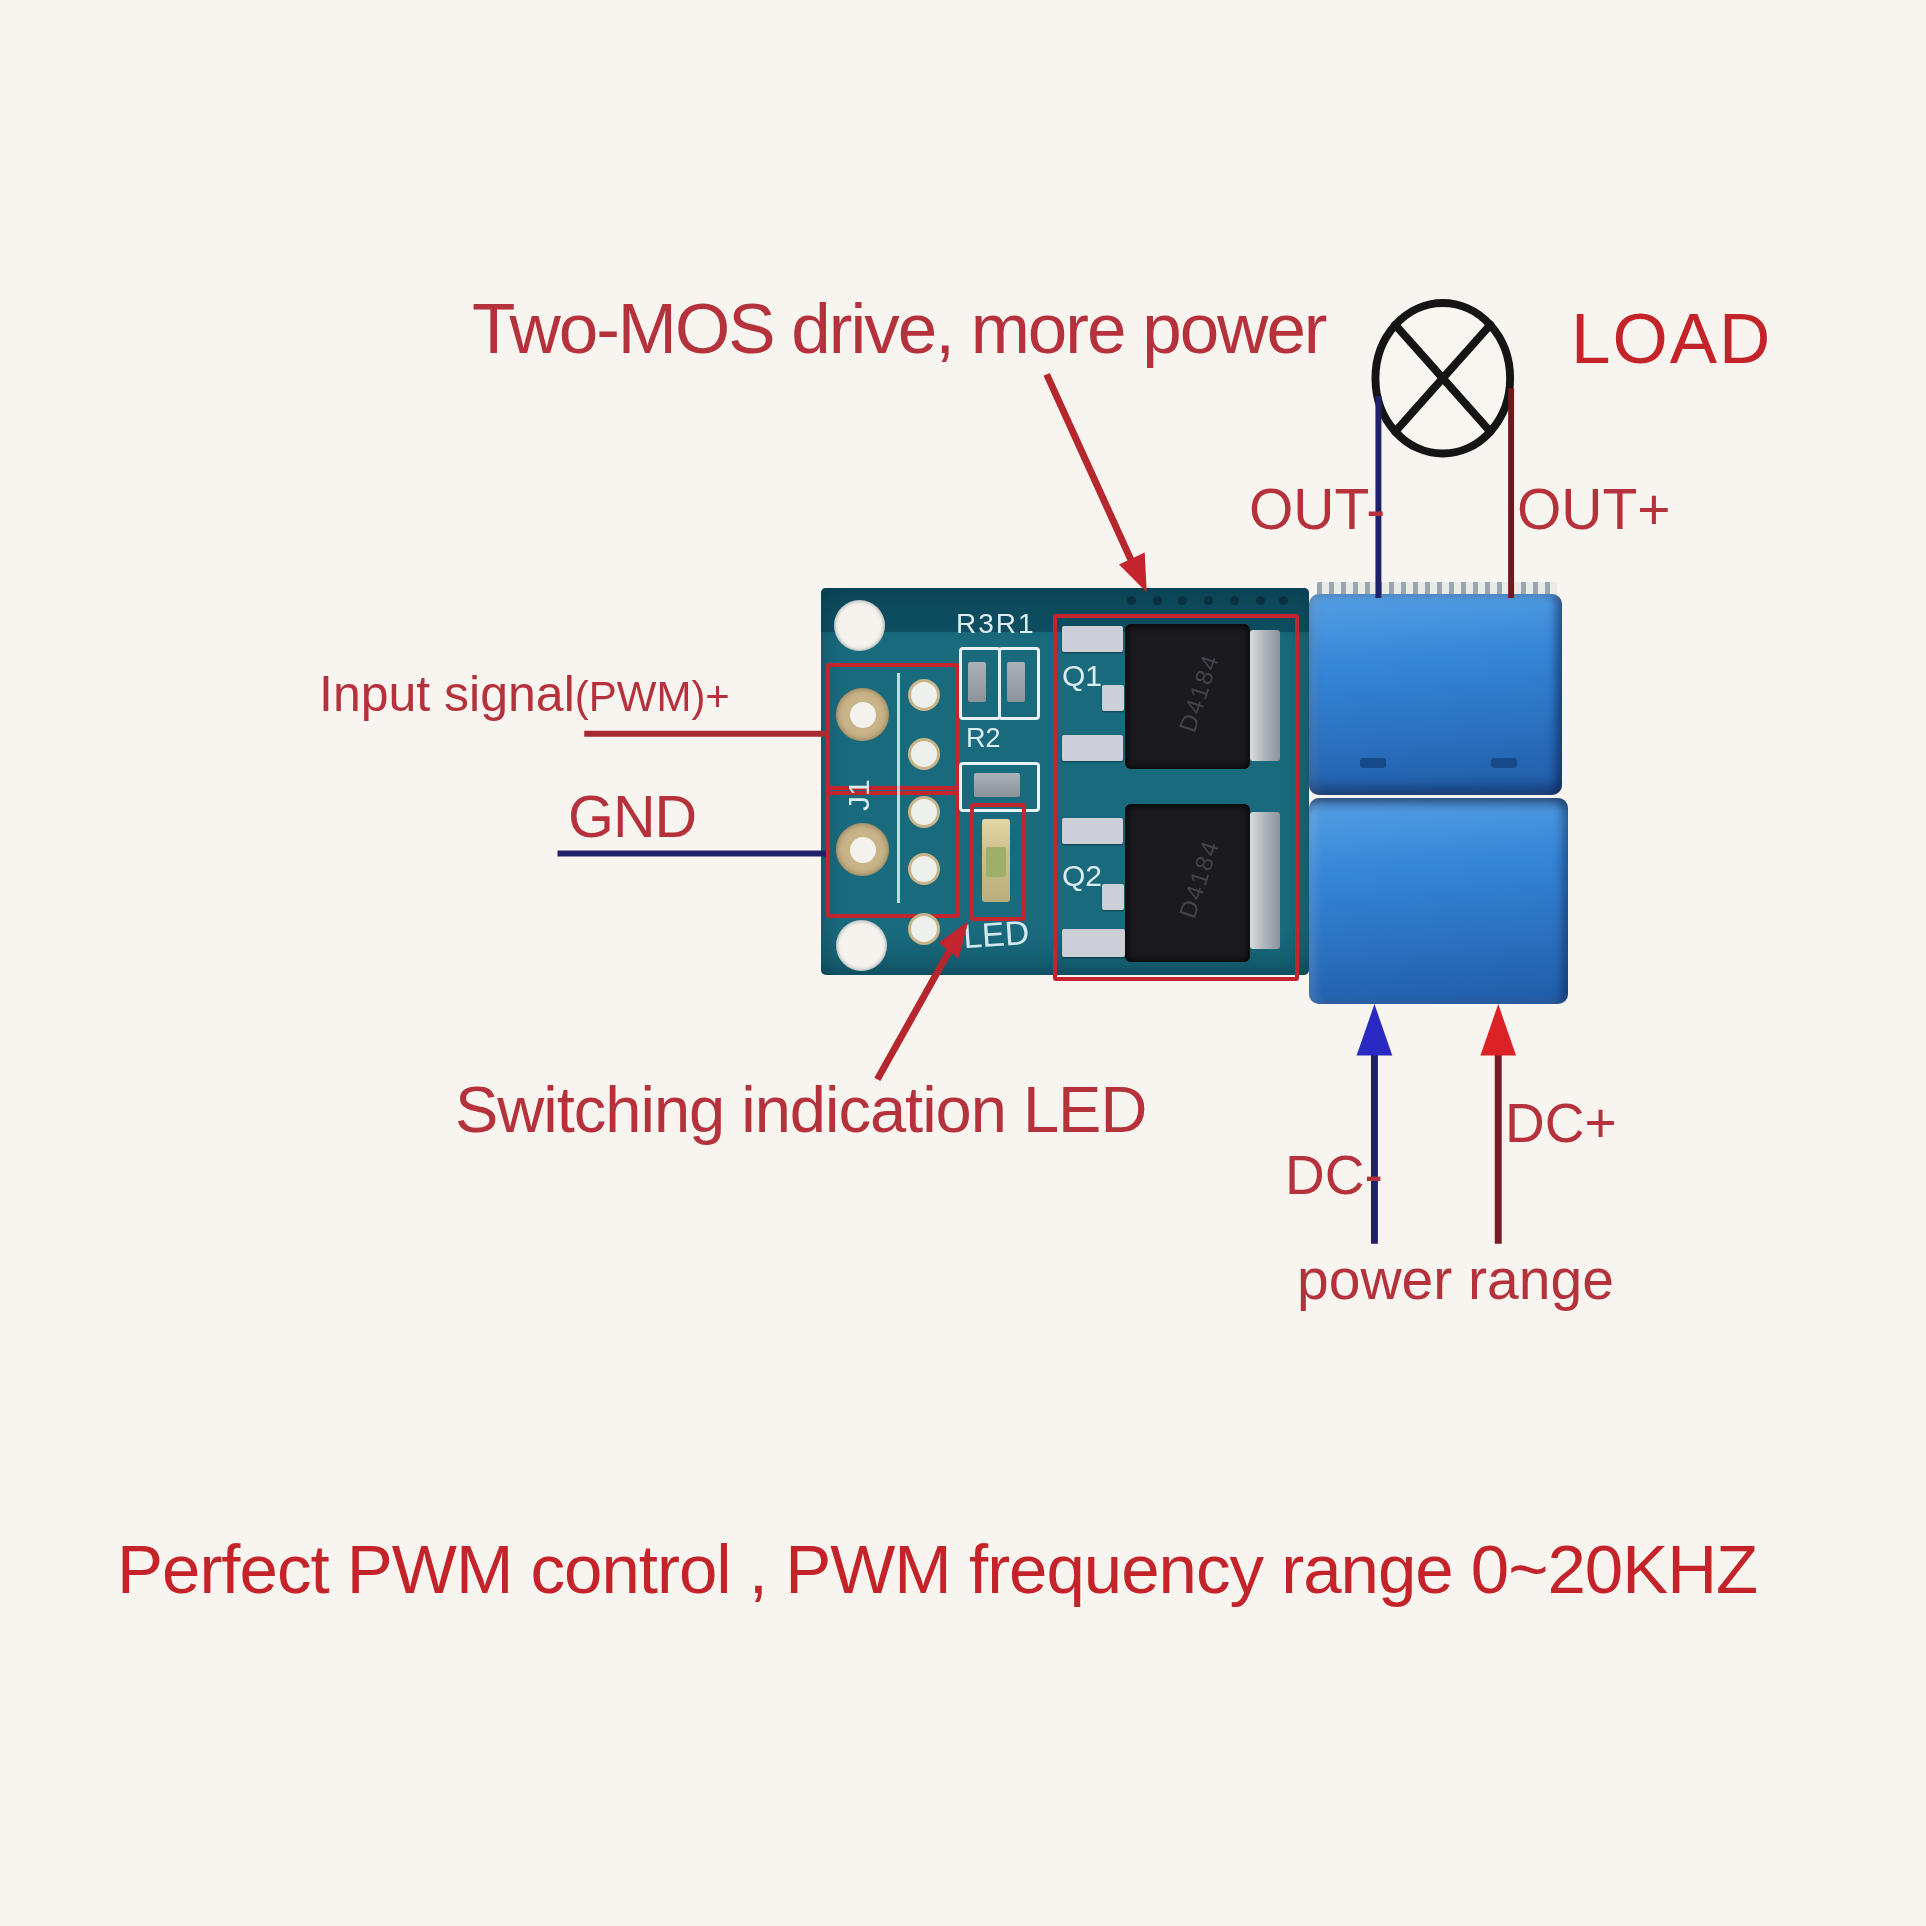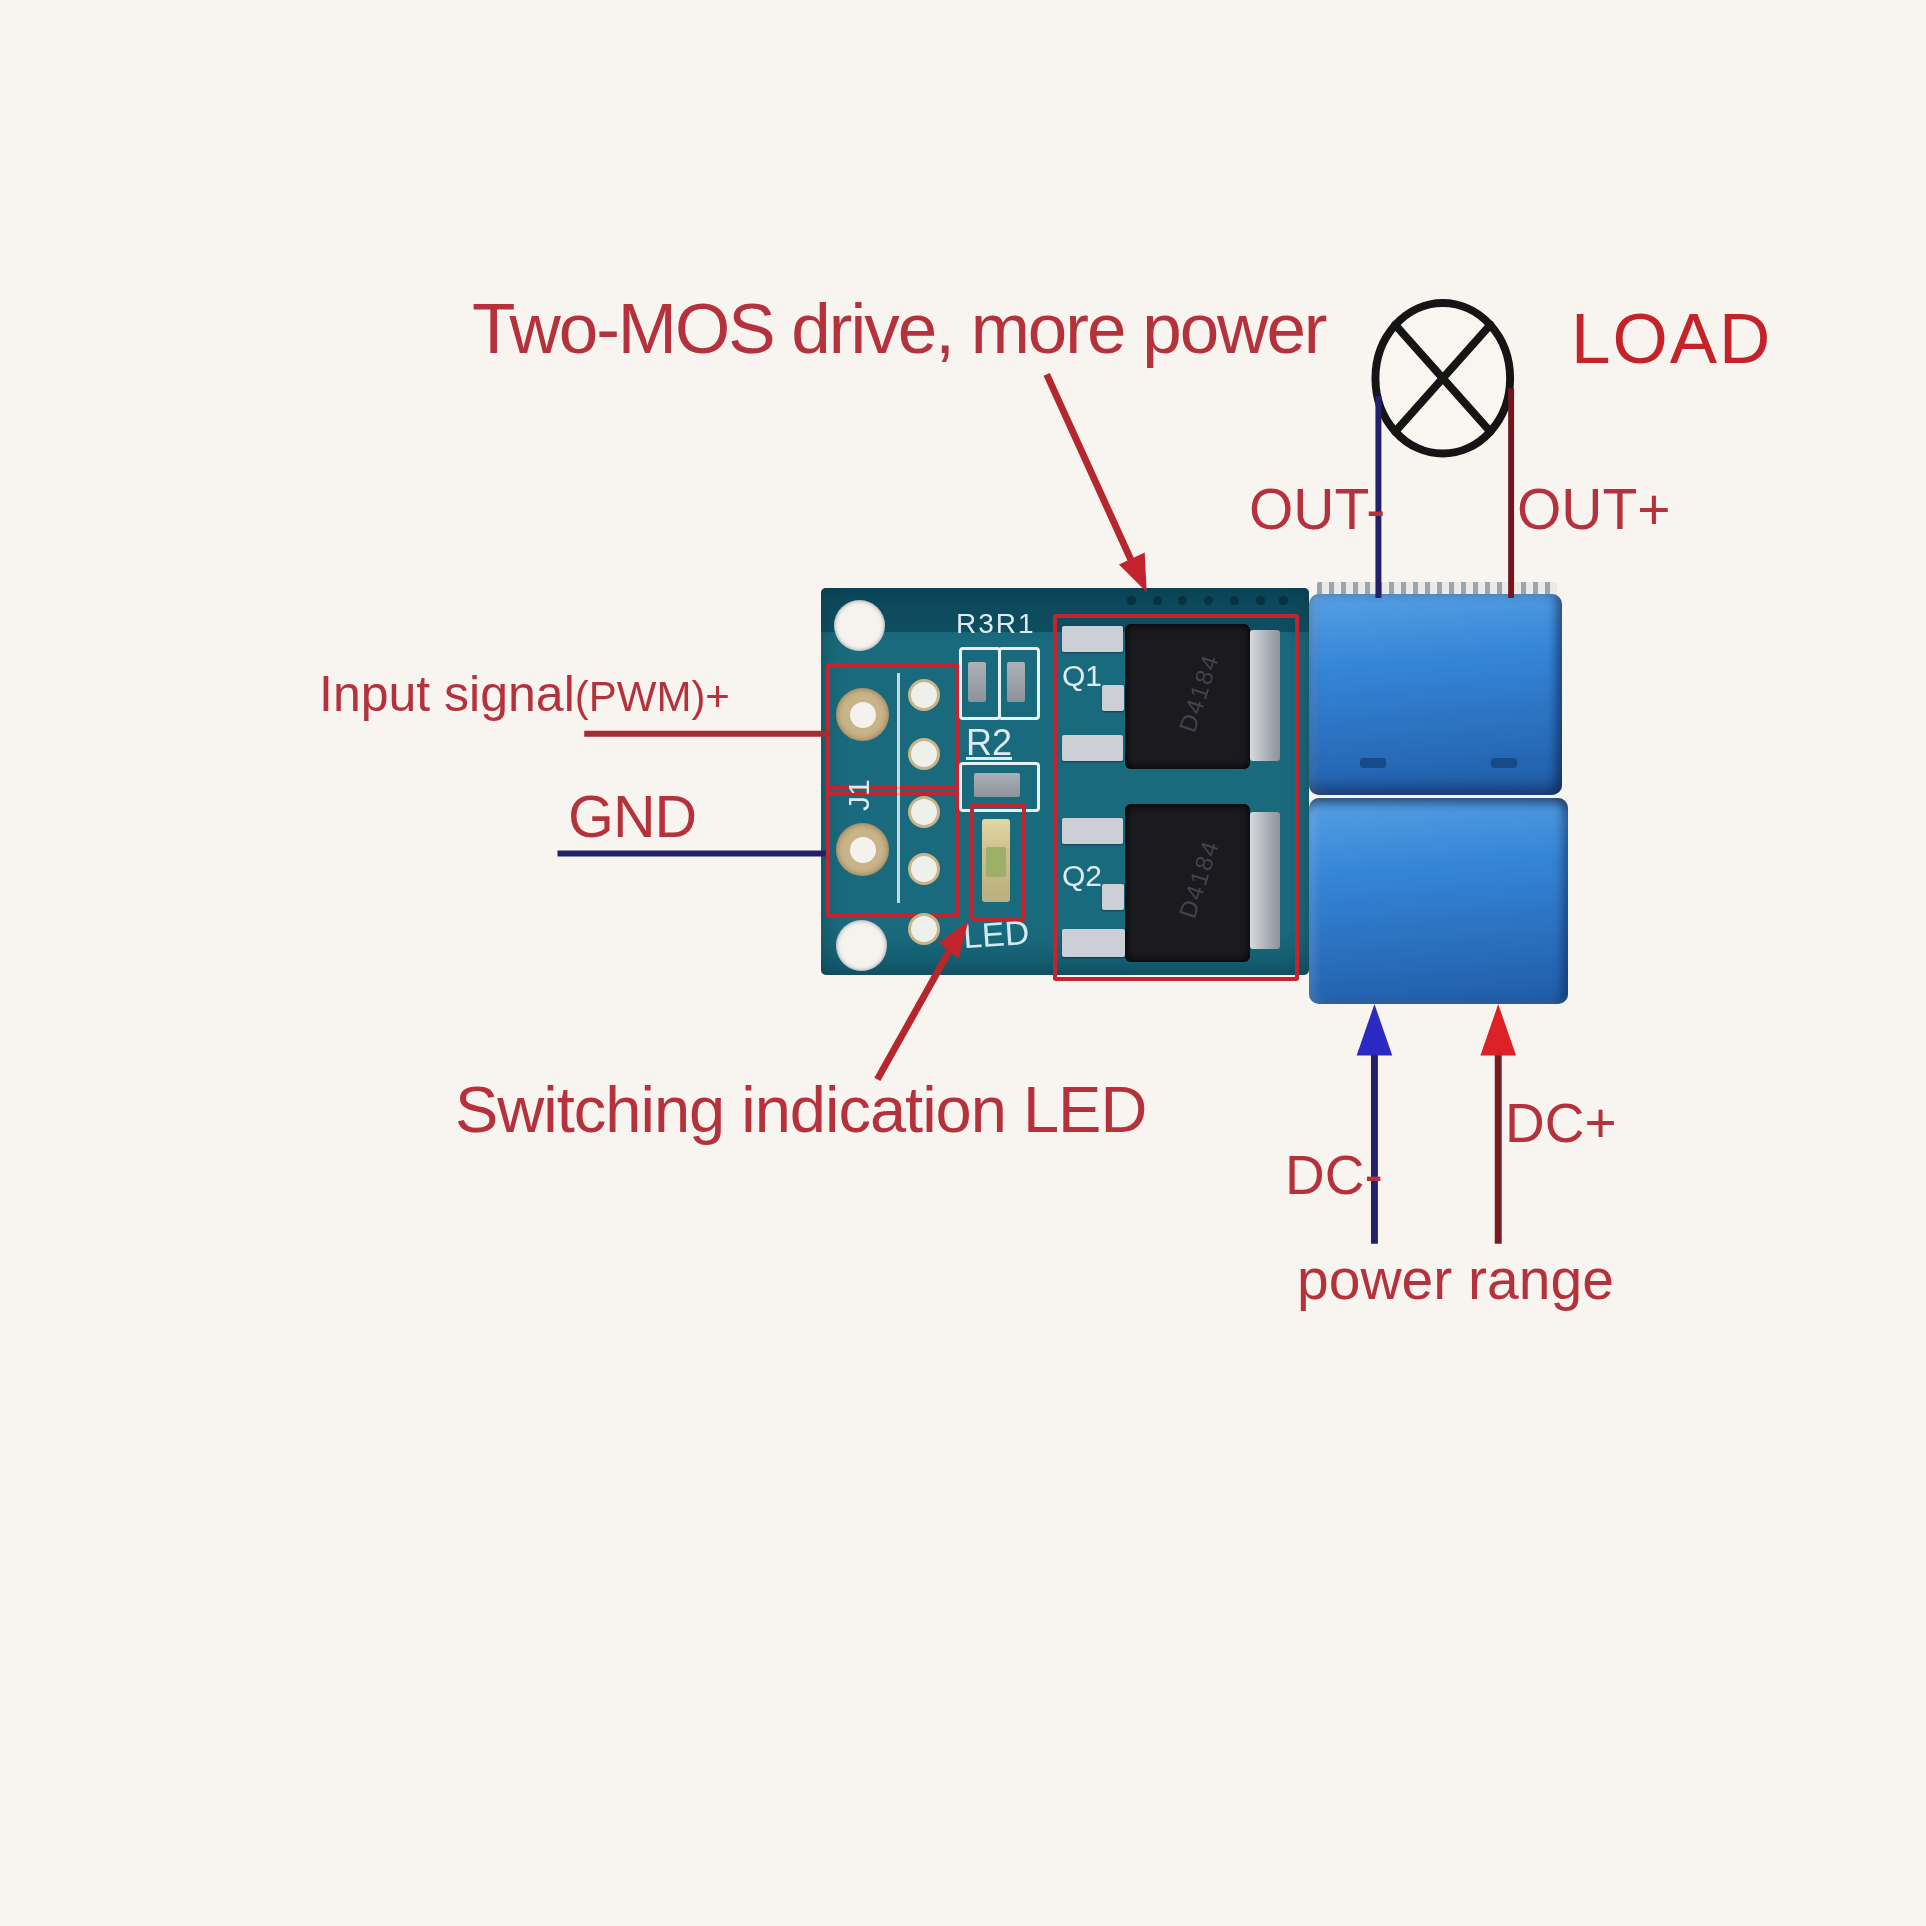--- a/index.html
+++ b/index.html
@@ -83,21 +83,21 @@
     <div class="abs" style="left:76px;top:85px;width:3px;height:230px;background:rgba(255,255,255,.75);"></div>
     <div class="silk" style="left:18px;top:188px;width:40px;font-size:30px;transform:rotate(-90deg);">J1</div>
 
     <div class="silk" style="left:135px;top:22px;font-size:28px;letter-spacing:2px;">R3R1</div>
     <div class="resout" style="left:138px;top:59px;width:36px;height:67px;">
         <div class="smd" style="left:6px;top:12px;width:18px;height:40px;"></div>
       </div>
     <div class="resout" style="left:177px;top:59px;width:36px;height:67px;">
         <div class="smd" style="left:6px;top:12px;width:18px;height:40px;"></div>
       </div>
-    <div class="silk" style="left:145px;top:137px;font-size:36px;text-decoration:underline;">R2</div>
+    <div class="silk" style="left:145px;top:137px;font-size:27px;">R2</div>
     <div class="resout" style="left:138px;top:174px;width:75px;height:44px;">
         <div class="smd" style="left:12px;top:8px;width:46px;height:24px;"></div>
       </div>
 
     <div class="redbox" style="left:149px;top:215px;width:48px;height:110px;">
       <div class="abs" style="left:8px;top:12px;width:28px;height:83px;background:linear-gradient(180deg,#e3d7a6,#cdbf8d 40%,#b8b07e);border-radius:3px;">
         <div class="abs" style="left:4px;top:28px;width:20px;height:30px;background:#9cb068;border-radius:2px;"></div>
       </div>
     </div>
     <div class="silk" style="left:142px;top:329px;font-size:34px;transform:rotate(-4deg);color:#d2e9f0;">LED</div>
@@ -205,15 +205,16 @@
 
   <div class="lbl" style="left:568px;top:788px;font-size:59px;letter-spacing:-1px;z-index:40;">GND</div>
 
   <div class="lbl" style="left:415px;top:1077px;font-size:65px;letter-spacing:-1px;z-index:40;margin-left:40px;">Switching indication LED</div>
 
   <div class="lbl" style="left:1285px;top:1148px;font-size:55px;z-index:40;">DC-</div>
   <div class="lbl" style="left:1505px;top:1096px;font-size:55px;z-index:40;">DC+</div>
 
   <div class="lbl" style="left:1297px;top:1251px;font-size:57px;z-index:40;">power range</div>
 
+  <div class="lbl bright" style="left:117px;top:1535px;font-size:69px;letter-spacing:-1px;z-index:40;">Perfect PWM control , PWM frequency range 0~20KHZ</div>
 
 </div>
 
 
 </body></html>

